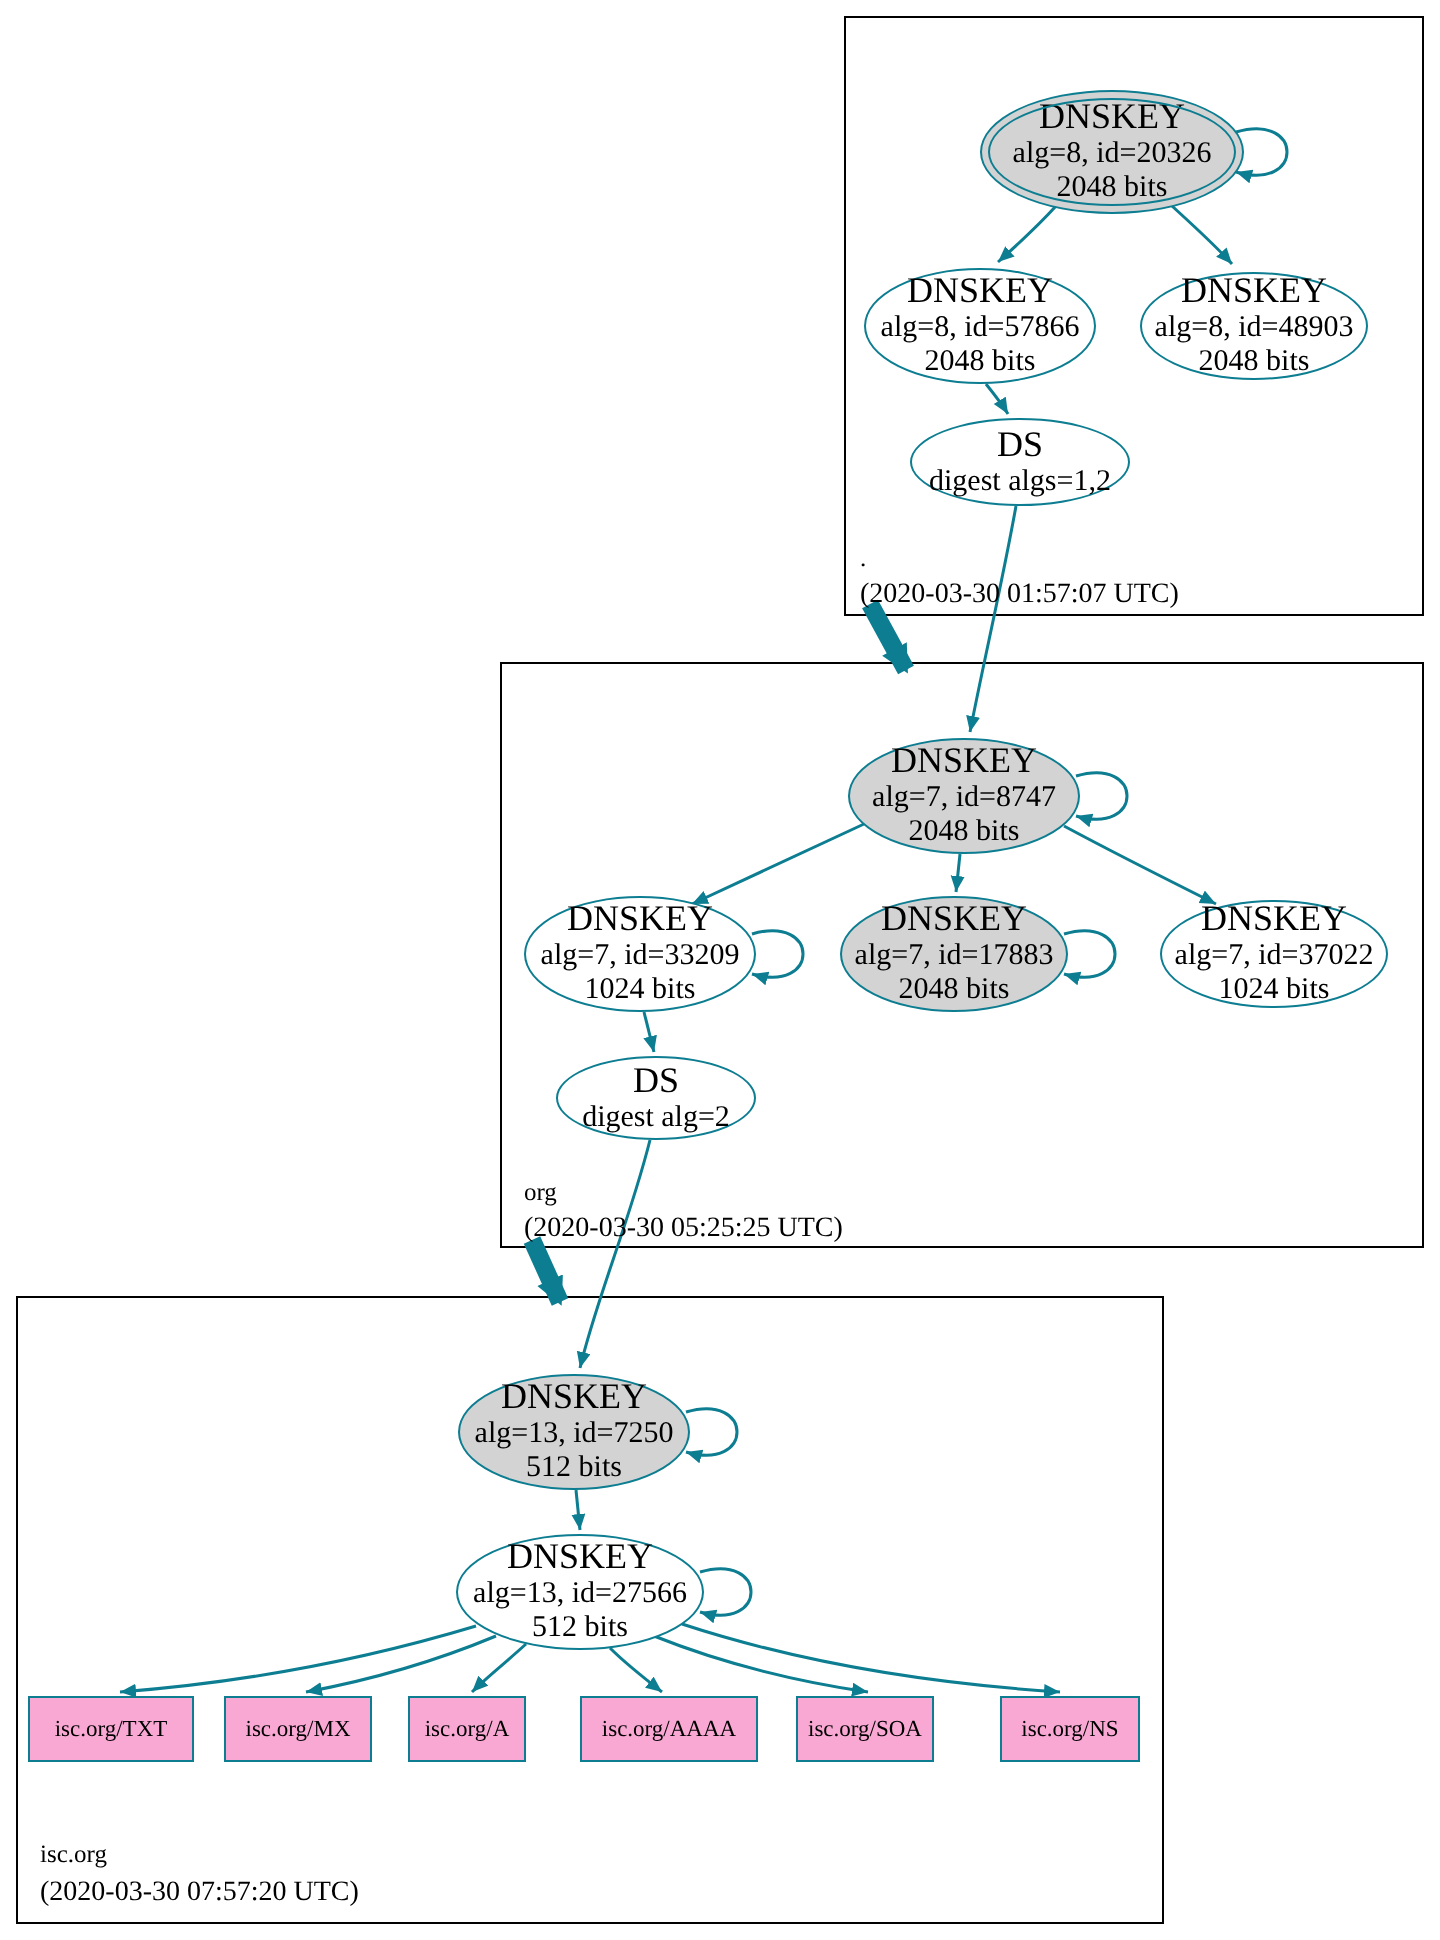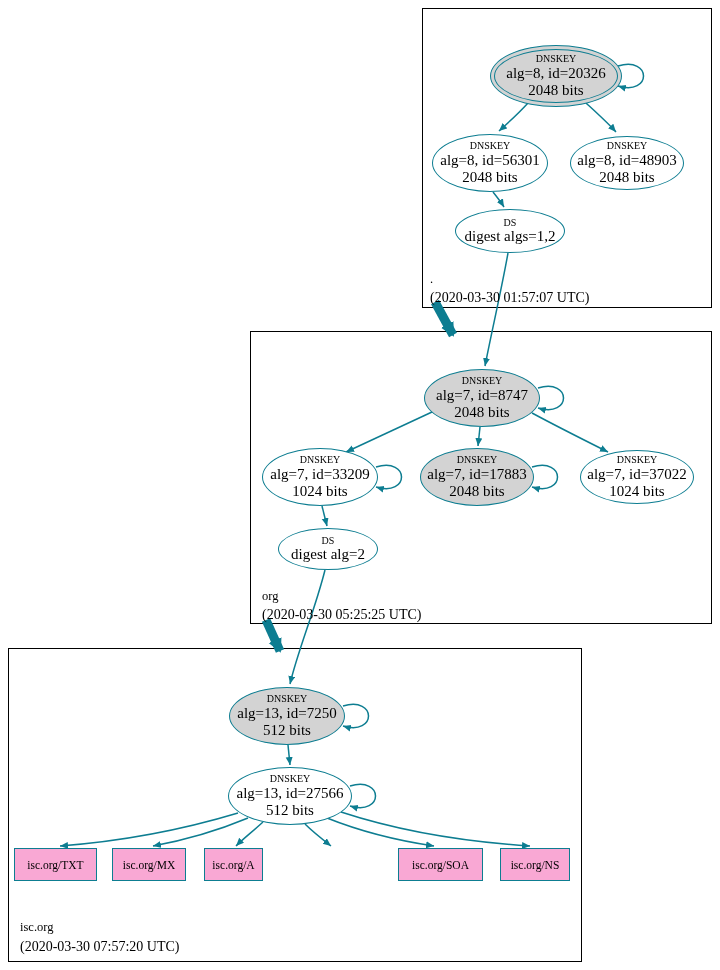--- a/index.html
+++ b/index.html
@@ -19,21 +19,21 @@
     position:absolute;border:1.5px solid var(--teal);border-radius:50%;
     background:#fff;box-sizing:border-box;
     display:flex;flex-direction:column;align-items:center;justify-content:center;
     text-align:center;line-height:1.15;z-index:3;
   }
   .ellipse.gray{background:var(--ksk-fill);}
   .ellipse.double::after{
     content:"";position:absolute;inset:3px;border:1.5px solid var(--teal);
     border-radius:50%;pointer-events:none;
   }
-  .nt{font-size:10px;}
+  .nt{font-size:18px;}
   .nm{font-size:15px;}
   .rrbox{
     position:absolute;border:1.5px solid var(--teal);background:#f9a8d4;box-sizing:border-box;
     display:flex;align-items:center;justify-content:center;font-size:11.5px;z-index:3;
   }
   .zlabel{position:absolute;font-size:12.5px;z-index:4;}
   .zts{position:absolute;font-size:14px;z-index:4;}
 </style>
 </head>
 <body>
@@ -84,21 +84,21 @@
     </g>
   </svg>
 
   <div class="ellipse gray double" style="left:490px;top:45px;width:132px;height:62px">
     <span class="nt">DNSKEY</span>
     <span class="nm">alg=8, id=20326</span>
     <span class="nm">2048 bits</span>
   </div>
   <div class="ellipse" style="left:432px;top:134px;width:116px;height:58px">
     <span class="nt">DNSKEY</span>
-    <span class="nm">alg=8, id=56301</span>
+    <span class="nm">alg=8, id=57866</span>
     <span class="nm">2048 bits</span>
   </div>
   <div class="ellipse" style="left:570px;top:136px;width:114px;height:54px">
     <span class="nt">DNSKEY</span>
     <span class="nm">alg=8, id=48903</span>
     <span class="nm">2048 bits</span>
   </div>
   <div class="ellipse" style="left:455px;top:209px;width:110px;height:44px">
     <span class="nt">DS</span>
     <span class="nm">digest algs=1,2</span>
@@ -140,19 +140,20 @@
   </div>
   <div class="ellipse" style="left:228px;top:767px;width:124px;height:58px">
     <span class="nt">DNSKEY</span>
     <span class="nm">alg=13, id=27566</span>
     <span class="nm">512 bits</span>
   </div>
 
   <div class="rrbox" style="left:14px;top:848px;width:83px;height:33px">isc.org/TXT</div>
   <div class="rrbox" style="left:112px;top:848px;width:74px;height:33px">isc.org/MX</div>
   <div class="rrbox" style="left:204px;top:848px;width:59px;height:33px">isc.org/A</div>
-  <div class="rrbox" style="left:398px;top:848px;width:85px;height:33px">isc.org/SOA</div>
+  <div class="rrbox" style="left:290px;top:848px;width:89px;height:33px">isc.org/AAAA</div>
+  <div class="rrbox" style="left:398px;top:848px;width:69px;height:33px">isc.org/SOA</div>
   <div class="rrbox" style="left:500px;top:848px;width:70px;height:33px">isc.org/NS</div>
 
   <div class="zlabel" style="left:20px;top:920px">isc.org</div>
   <div class="zts" style="left:20px;top:939px">(2020-03-30 07:57:20 UTC)</div>
 
 </div>
 
 </body></html>

